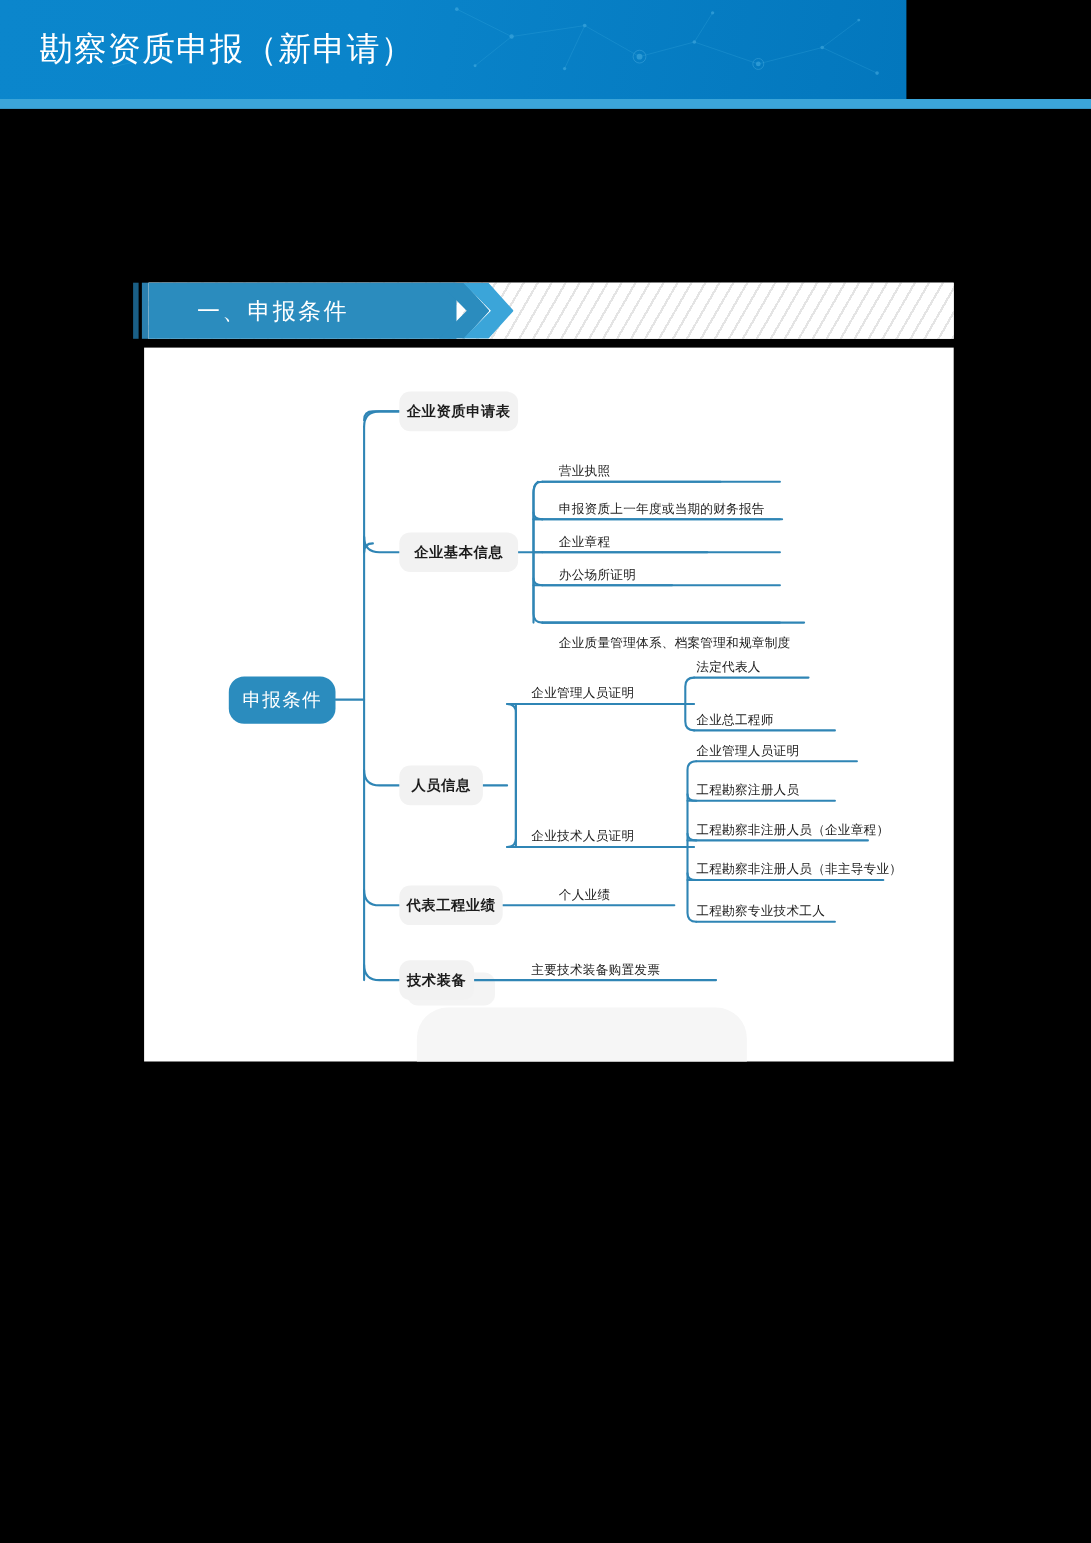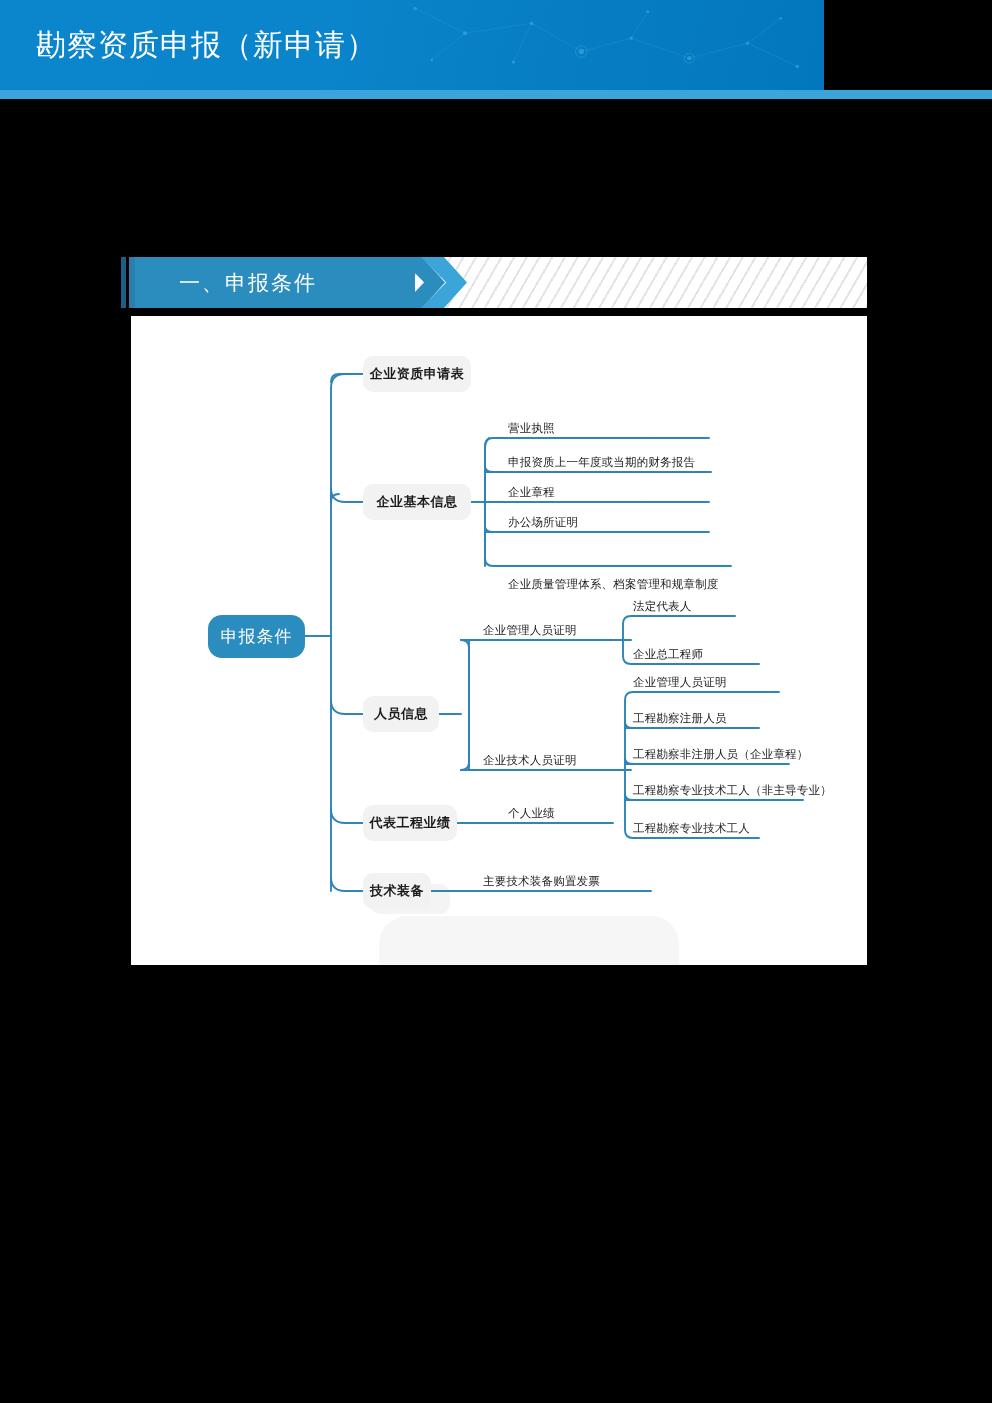--- a/index.html
+++ b/index.html
@@ -333,20 +333,20 @@
 
   <div class="leaf" style="left:352px; top:307px;">企业管理人员证明</div>
   <div class="leaf" style="left:352px; top:437px;">企业技术人员证明</div>
 
   <div class="leaf" style="left:502px; top:283px;">法定代表人</div>
   <div class="leaf" style="left:502px; top:331px;">企业总工程师</div>
 
   <div class="leaf" style="left:502px; top:359px;">企业管理人员证明</div>
   <div class="leaf" style="left:502px; top:395px;">工程勘察注册人员</div>
   <div class="leaf" style="left:502px; top:431px;">工程勘察非注册人员（企业章程）</div>
-  <div class="leaf" style="left:502px; top:467px;">工程勘察专业技术工人（非主导专业）</div>
+  <div class="leaf" style="left:502px; top:467px;">工程勘察非注册人员（非主导专业）</div>
   <div class="leaf" style="left:502px; top:505px;">工程勘察专业技术工人</div>
 
   <div class="leaf" style="left:377px; top:490px;">个人业绩</div>
 
   <div class="leaf" style="left:352px; top:558px;">主要技术装备购置发票</div>
 
 </div>
 
 </body></html>

